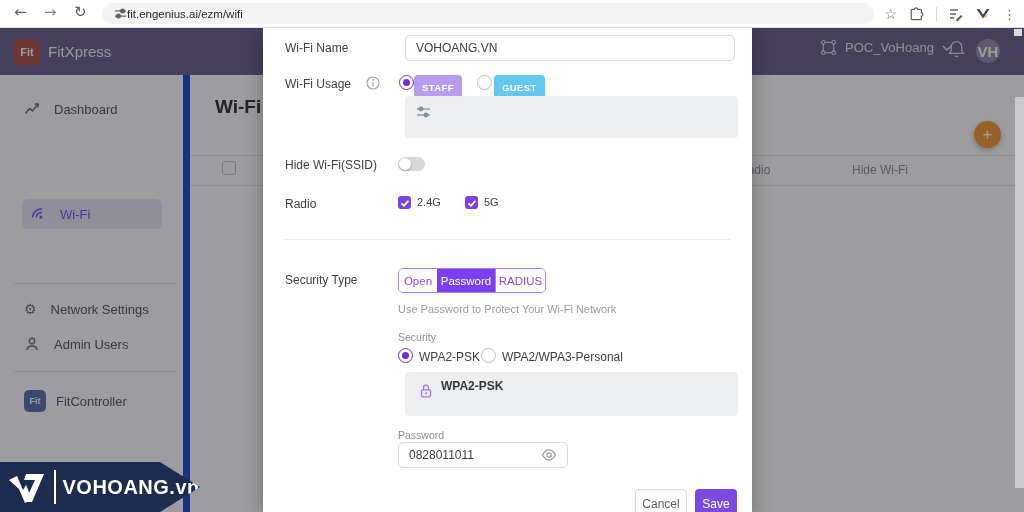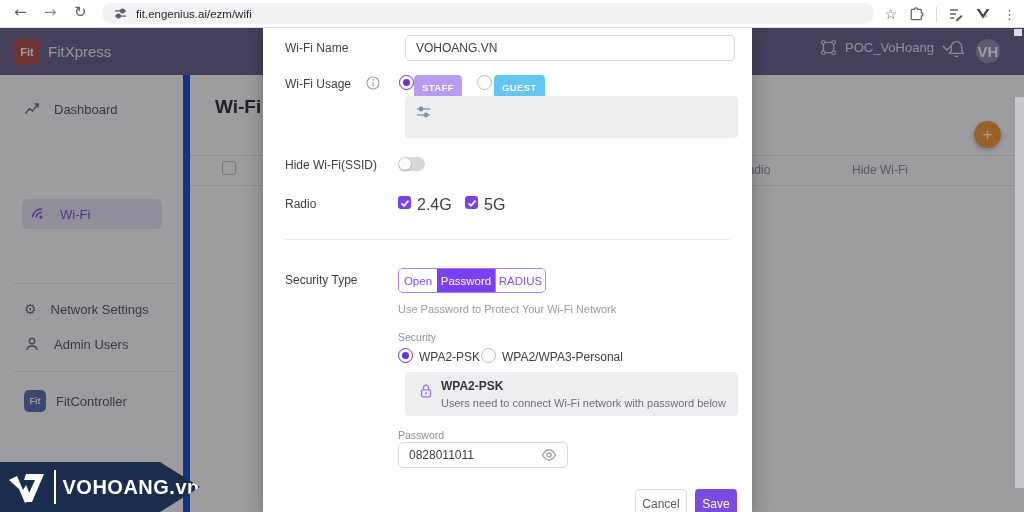--- a/index.html
+++ b/index.html
@@ -5,21 +5,21 @@
   * { margin:0; padding:0; box-sizing:border-box; }
   html,body { background:#ddd; }
   body { font-family:"Liberation Sans","DejaVu Sans",sans-serif; }
   .screen { position:relative; width:1024px; height:512px; background:#fff; overflow:hidden; }
   .abs { position:absolute; }
   .glyph { font-family:"DejaVu Sans",sans-serif; }
 
   
   .chrome { position:absolute; left:0; top:0; width:1024px; height:28px; background:#ffffff; border-bottom:1px solid #dcdee1; z-index:20; }
   .nav-ic { position:absolute; top:3px; font-size:15px; color:#5f6368; cursor:pointer; }
-  .urlbar { position:absolute; left:102px; top:3px; width:772px; height:21px; background:#f1f3f4; border-radius:11px; display:flex; align-items:center; padding:0 12px; gap:9px; }
+  .urlbar { position:absolute; left:102px; top:3px; width:772px; height:21px; background:#f1f3f4; border-radius:11px; display:flex; align-items:center; padding:0 12px; }
   .urlbar span { font-size:11.5px; color:#26282b; }
   .chrome-right { position:absolute; top:0; right:0; height:28px; display:flex; align-items:center; gap:12px; padding-right:8px; }
   .chrome-sep { width:1px; height:15px; background:#d7d9dc; }
   .star { font-size:14px; color:#5f6368; }
   .kebab { font-size:13px; color:#5f6368; letter-spacing:0; }
 
   
   .appbar { position:absolute; left:0; top:28px; width:1024px; height:47px; background:#6f6390; }
   .fit-logo { position:absolute; left:14px; top:11px; width:26px; height:26px; border-radius:6px; background:#b0524a; color:#fff; font-size:11px; font-weight:bold; display:flex; align-items:center; justify-content:center; }
   .app-name { position:absolute; left:48px; top:15px; font-size:15px; color:rgba(255,255,255,.92); }
@@ -55,21 +55,21 @@
   .radio { position:absolute; width:15px; height:15px; border-radius:50%; border:1.5px solid #bcbcbc; background:#fff; cursor:pointer; }
   .radio.sel { border-color:#6d2fd6; }
   .radio.sel::after { content:""; position:absolute; left:2.5px; top:2.5px; width:7px; height:7px; border-radius:50%; background:#6d2fd6; }
   .badge { position:absolute; height:24px; border-radius:4px; color:#fff; font-size:9.5px; font-weight:bold; letter-spacing:.4px; display:flex; align-items:center; padding:0 8px; cursor:pointer; }
   .infobox { position:absolute; left:142px; width:333px; background:#eceef0; border-radius:4px; }
   .infobox .ib-text { color:#6e7276; font-size:11px; line-height:1.55; }
   .toggle { position:absolute; width:27px; height:14px; border-radius:7px; background:#d8d8dc; cursor:pointer; }
   .toggle::after { content:""; position:absolute; left:1px; top:1px; width:12px; height:12px; border-radius:50%; background:#fff; box-shadow:0 1px 2px rgba(0,0,0,.3); }
   .cb { position:absolute; width:13px; height:13px; border-radius:3px; background:#7b42e6; cursor:pointer; }
   .cb svg { position:absolute; left:0.5px; top:0.5px; }
-  .cb-label { position:absolute; font-size:16px; color:#3d4045; }
+  .cb-label { position:absolute; font-size:11px; color:#3d4045; }
   .m-div { position:absolute; left:22px; width:445px; height:1px; background:#e9e9e9; }
   .seg { position:absolute; left:135px; top:240px; height:25px; display:flex; border:1px solid #a87ef2; border-radius:5px; overflow:hidden; }
   .seg > div { display:flex; align-items:center; justify-content:center; font-size:11.5px; color:#8a4df0; background:#fff; cursor:pointer; }
   .seg > div + div { border-left:1px solid #a87ef2; }
   .seg > div.sel { background:#7b3ff2; color:#fff; border-left:none; font-weight:500; }
   .m-helper { position:absolute; left:135px; font-size:11px; color:#9a9ca0; }
   .m-sublabel { position:absolute; left:135px; font-size:10.5px; color:#8d9094; }
   .r-label { position:absolute; font-size:12px; color:#3d4045; cursor:pointer; }
   .ib-title { position:absolute; font-size:12px; font-weight:bold; color:#33363b; }
   .m-btn { position:absolute; top:461px; height:30px; border-radius:4px; font-size:12px; display:flex; align-items:center; justify-content:center; cursor:pointer; }
@@ -265,21 +265,20 @@
     <div class="radio" style="left:218px;top:320px;"></div>
     <div class="r-label" style="left:239px;top:322px;">WPA2/WPA3-Personal</div>
 
     <div class="infobox" style="top:344px;height:44px;">
       <svg class="abs" style="left:13px;top:11px;" width="16" height="16" viewBox="0 0 16 16">
         <rect x="3.5" y="6.8" width="9" height="7" rx="1.3" fill="none" stroke="#9b74ee" stroke-width="1.3"></rect>
         <path d="M5.5 6.8 v-2.1 a2.5 2.6 0 0 1 5 0 v2.1" fill="none" stroke="#9b74ee" stroke-width="1.3"></path>
         <circle cx="8" cy="10.3" r="1" fill="#9b74ee"></circle>
       </svg>
       <div class="ib-title" style="left:36px;top:7px;">WPA2-PSK</div>
-      <div class="ib-text abs" style="left:36px;top:23px;">Users need to connect Wi-Fi network with password below</div>
     </div>
 
     <div class="m-sublabel" style="top:401px;">Password</div>
     <input class="m-input" style="left: 135px; top: 414px; width: 170px; height: 26px; padding-right: 30px;" value="0828011011">
     <svg class="abs" style="left:278px;top:420px;" width="16" height="14" viewBox="0 0 16 14">
       <path d="M1.5 7 c2 -3.4 4.3 -5.1 6.5 -5.1 s4.5 1.7 6.5 5.1 c-2 3.4 -4.3 5.1 -6.5 5.1 s-4.5 -1.7 -6.5 -5.1 z" fill="none" stroke="#97989b" stroke-width="1.2"></path>
       <circle cx="8" cy="7" r="2.2" fill="none" stroke="#97989b" stroke-width="1.2"></circle>
     </svg>
 
     <div class="m-btn btn-cancel">Cancel</div>

